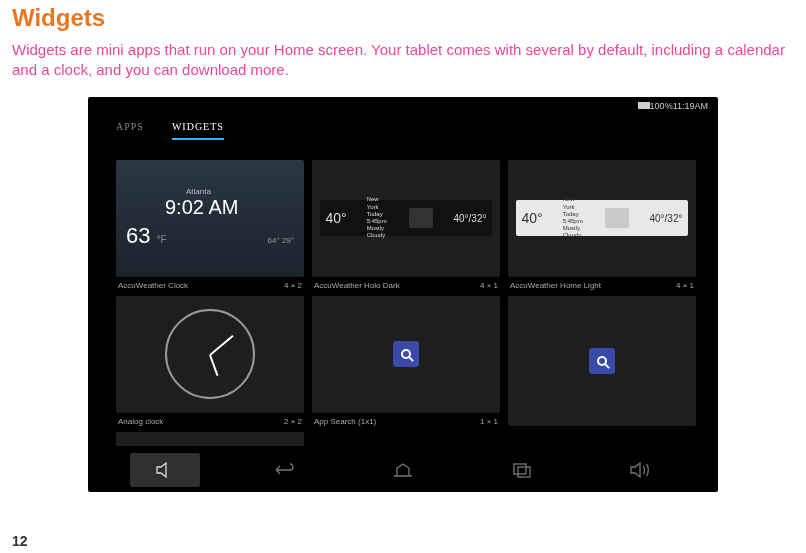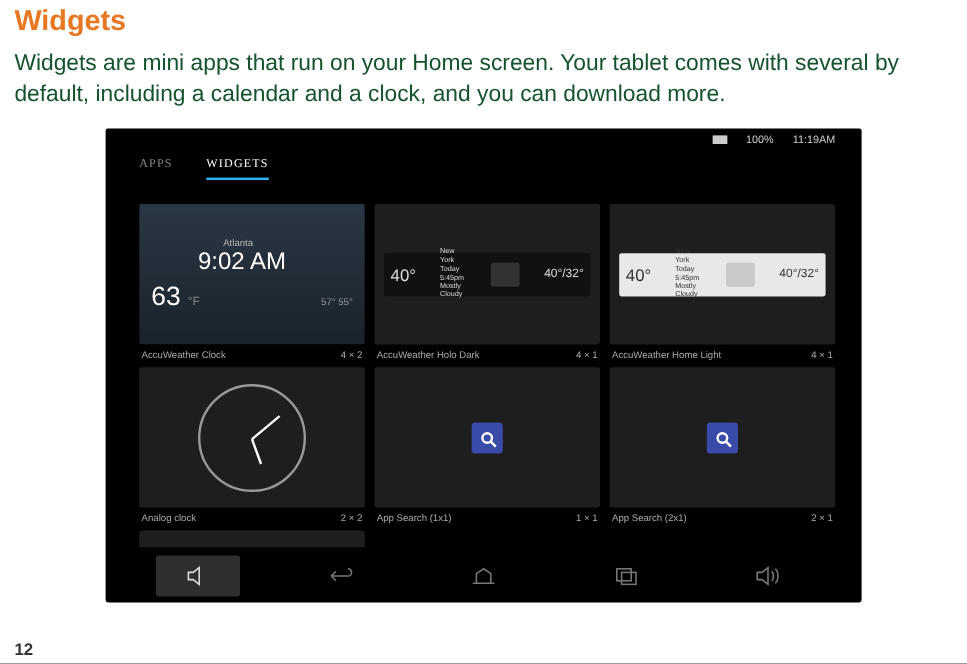--- a/index.html
+++ b/index.html
@@ -10,22 +10,22 @@
       background: #fff;
       position: relative;
     }
     .page-title {
       color: #e87722;
       font-size: 24px;
       font-weight: bold;
       margin: 4px 0 8px 12px;
     }
     .body-text {
-      color: #14532d;
-      font-size: 19px;
+      color: #ec4899;
+      font-size: 15px;
       line-height: 1.35;
       margin: 0 14px 16px 12px;
     }
     .page-num {
       position: absolute;
       bottom: 4px;
       left: 12px;
       font-size: 14px;
       font-weight: bold;
       color: #333;
@@ -36,26 +36,26 @@
       height: 395px;
       margin: 0 auto;
       background: #000;
       position: relative;
       overflow: hidden;
       border-radius: 2px;
     }
     .statusbar {
       position: absolute;
       top: 4px;
-      right: 22px;
+      right: 10px;
       color: #ccc;
       font-size: 9px;
       display: flex;
       align-items: center;
-      gap: 16px;
+      gap: 0;
     }
     .statusbar .batt {
       display: inline-block;
       width: 12px;
       height: 7px;
       border: 1px solid #ccc;
       background: #ccc;
       position: relative;
     }
     .tabs {
@@ -231,21 +231,21 @@
   <div class="grid">
 
     <div class="widget">
       <div class="preview">
         <div class="aw-clock">
           <div class="loc">Atlanta</div>
           <div class="time">9:02 AM</div>
           <div class="btm">
             <span class="temp">63</span>
             <span class="unit">°F</span>
-            <span class="hl">57° 55°</span>
+            <span class="hl">64° 29°</span>
           </div>
         </div>
       </div>
       <div class="wlabel">
         <span>AccuWeather Clock</span>
         <span>4 × 2</span>
       </div>
     </div>
 
     <div class="widget">
@@ -307,24 +307,20 @@
         <span>1 × 1</span>
       </div>
     </div>
 
     <div class="widget">
       <div class="preview">
         <div class="search-icon-box">
             <div class="mag"></div>
           </div>
       </div>
-      <div class="wlabel">
-        <span>App Search (2x1)</span>
-        <span>2 × 1</span>
-      </div>
     </div>
 
   </div>
 
   <div class="peek"></div>
 
   <div class="navbar">
     <div class="nav-btn active">
       <svg class="nav-svg" width="20" height="18" viewBox="0 0 20 18">
           <path d="M2 6h4l5-4v14l-5-4H2z"></path>

